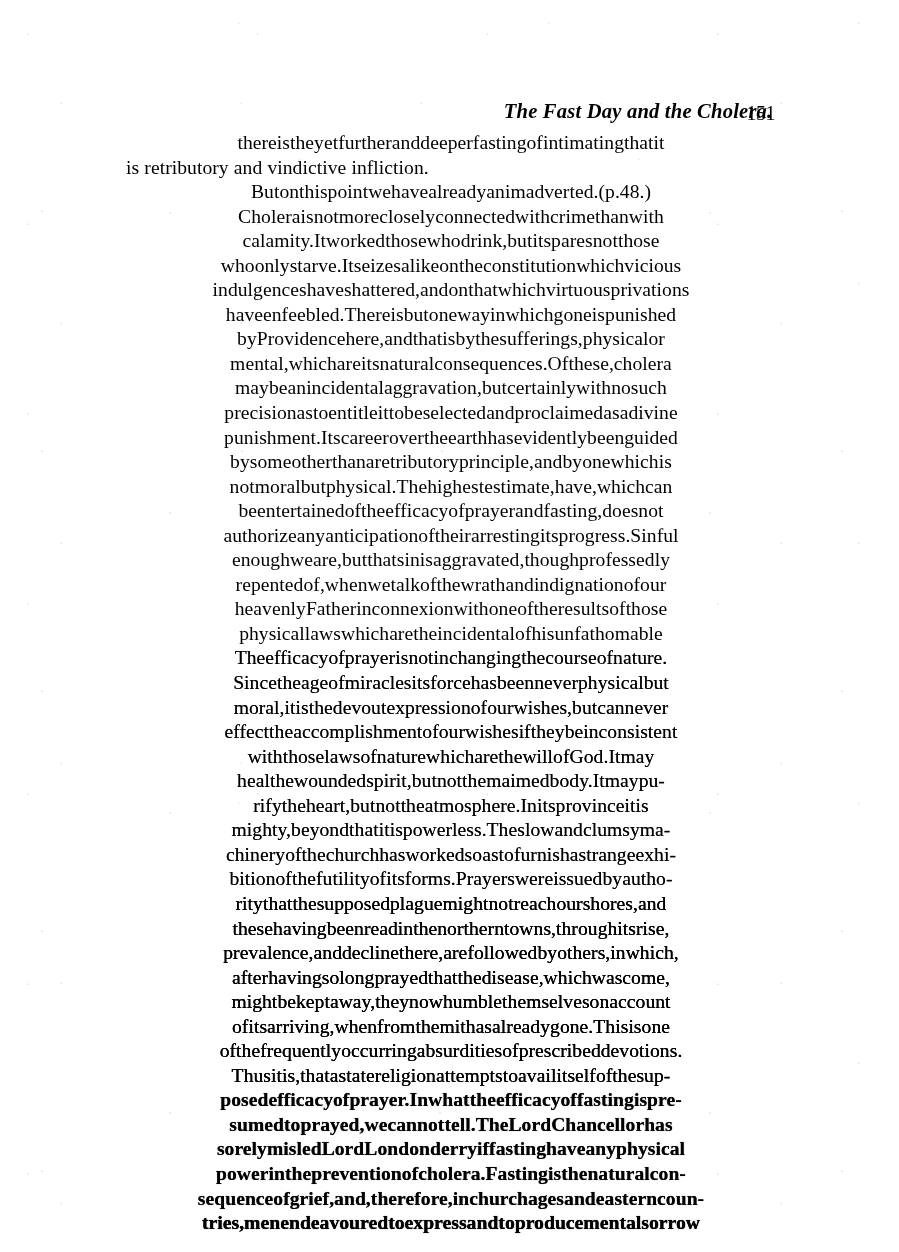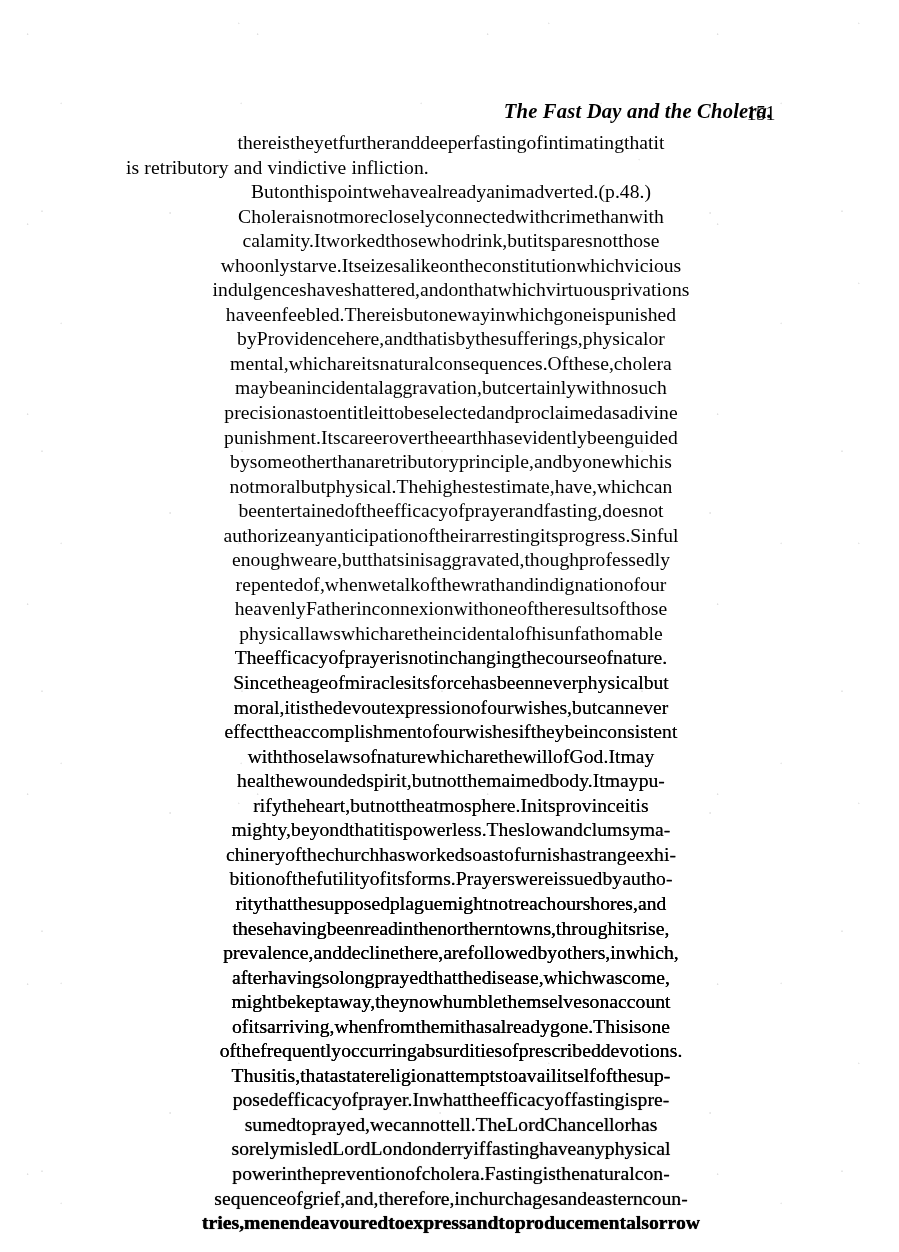--- a/index.html
+++ b/index.html
@@ -99,21 +99,21 @@
   }
   .ln.indent.j > i {
     width: calc(100% - 22px);
   }
 
   
   
   .ink1 { font-weight: 400; }
   .ink2 { font-weight: 400; text-shadow: 0 0 0.35px rgba(0,0,0,0.75); }
   .ink3 { font-weight: 400; text-shadow: 0 0 0.6px rgba(0,0,0,0.9), 0 0 0.2px rgba(0,0,0,0.6); }
-  .ink4 { font-weight: 400; text-shadow: 0 0 0.7px rgba(0,0,0,0.85); }
+  .ink4 { font-weight: 700; text-shadow: 0 0 0.7px rgba(0,0,0,0.85); }
   .ink5 { font-weight: 700; text-shadow: 0 0 0.9px rgba(0,0,0,0.9), 0.2px 0 0.4px rgba(0,0,0,0.7); }
 
   
   #speckle {
     position: absolute;
     inset: 0;
     pointer-events: none;
     opacity: 0.40;
     background-image:
       radial-gradient(circle at 12% 18%, rgba(0,0,0,0.30) 0.5px, transparent 1.2px),

